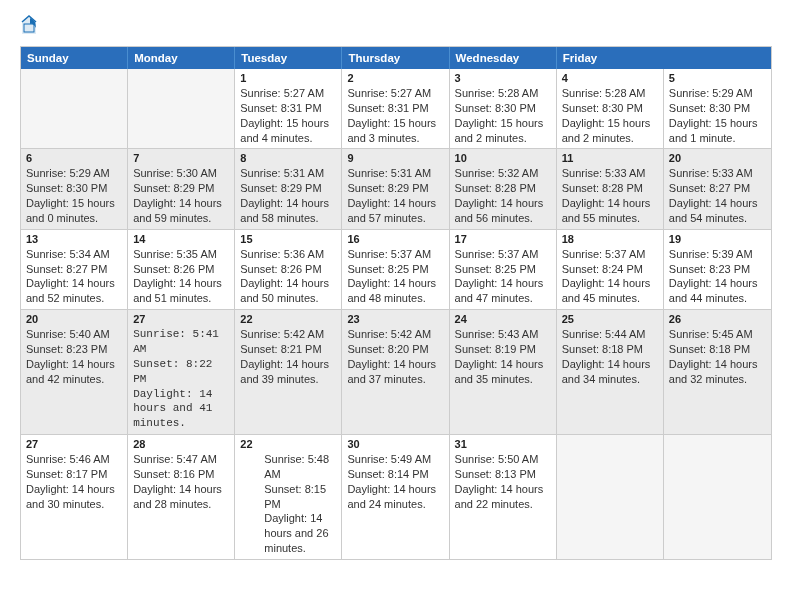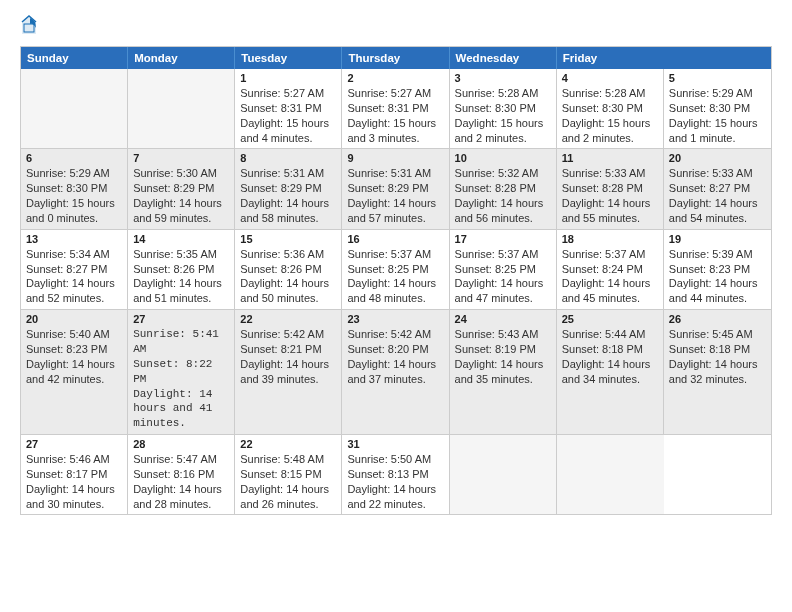--- a/index.html
+++ b/index.html
@@ -315,23 +315,29 @@
 Daylight: 14 hours and 30 minutes.</div>
           </div>
           <div class="cal-cell">
             <span class="day-num">28</span>
             <div class="cell-text" style="white-space: pre-line;">Sunrise: 5:47 AM
 Sunset: 8:16 PM
 Daylight: 14 hours and 28 minutes.</div>
           </div>
           <div class="cal-cell">
             <span class="day-num">22</span>
-            <div class="cell-text" style="white-space: pre-line;">Sunrise: 5:48 AM
+            <div class="cell-text" style="white-space: pre-line; margin-left: 24px;">Sunrise: 5:48 AM
 Sunset: 8:15 PM
 Daylight: 14 hours and 26 minutes.</div>
+          </div>
+          <div class="cal-cell">
+            <span class="day-num">30</span>
+            <div class="cell-text" style="white-space: pre-line;">Sunrise: 5:49 AM
+Sunset: 8:14 PM
+Daylight: 14 hours and 24 minutes.</div>
           </div>
           <div class="cal-cell">
             <span class="day-num">31</span>
             <div class="cell-text" style="white-space: pre-line;">Sunrise: 5:50 AM
 Sunset: 8:13 PM
 Daylight: 14 hours and 22 minutes.</div>
           </div>
           <div class="cal-cell empty"></div>
           <div class="cal-cell empty"></div>
         </div>

